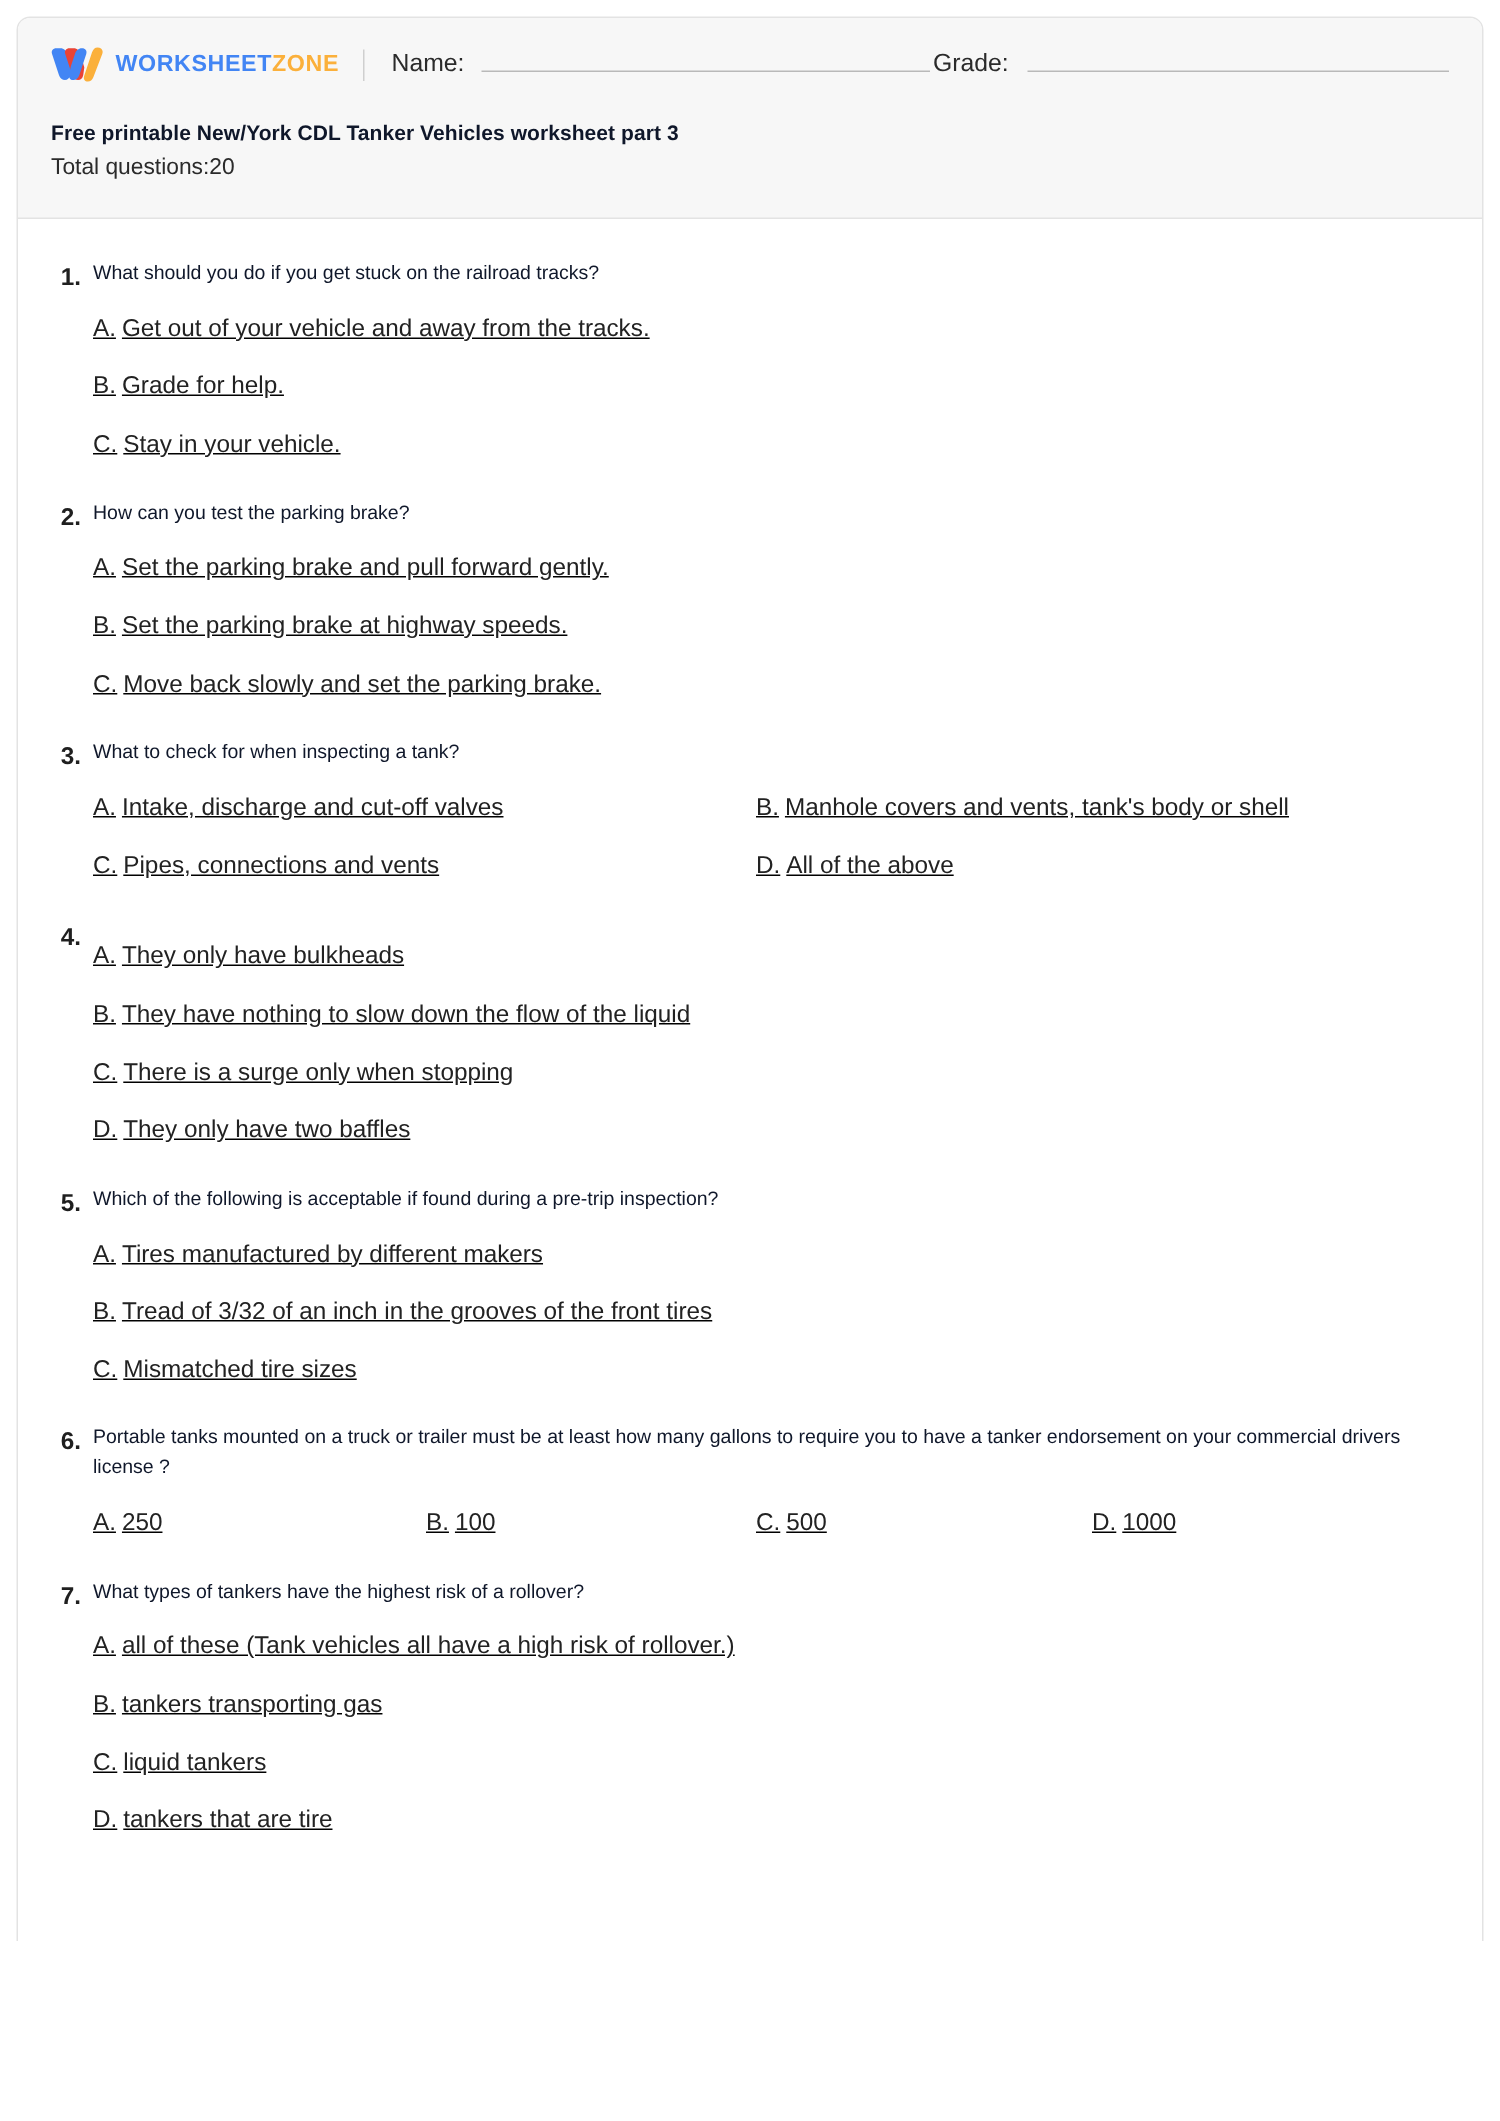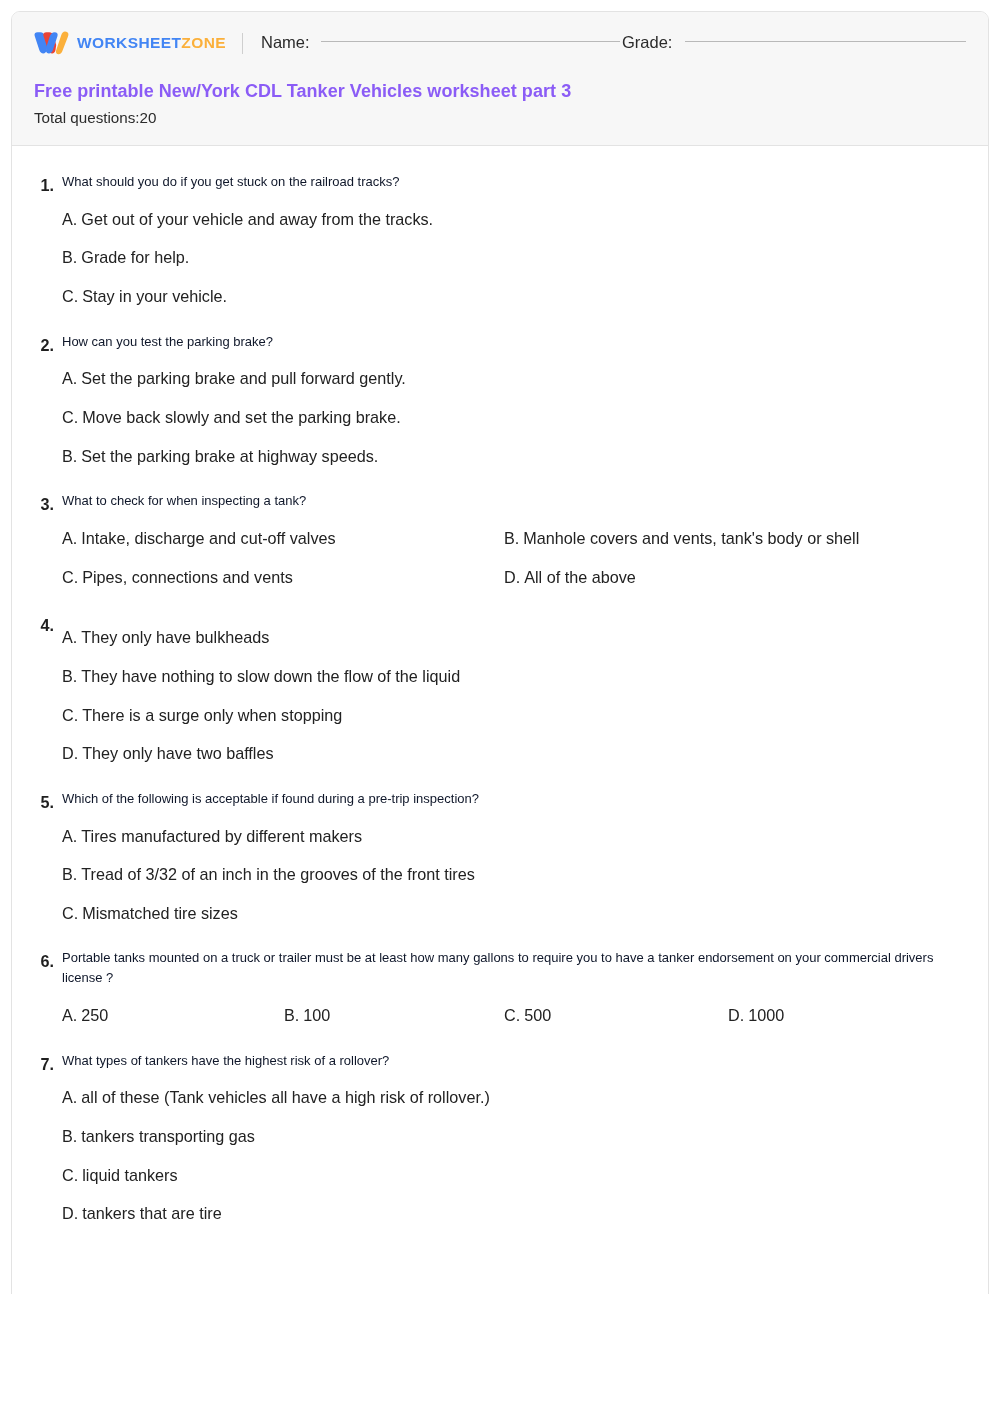--- a/index.html
+++ b/index.html
@@ -63,21 +63,21 @@
 
   .hdr-sep {
     width: 1px;
     height: 21px;
     background: #cfcfcf;
     margin: 0 18px 0 16px;
     flex: 0 0 auto;
   }
   .field {
     display: flex;
-    align-items: center;
+    align-items: flex-end;
     flex: 1 1 auto;
     min-width: 0;
   }
   .field-label {
     font-size: 16.5px;
     color: #2b2b2b;
     white-space: nowrap;
     line-height: 1;
     padding-bottom: 1px;
   }
@@ -87,23 +87,23 @@
     background: #b9b9b9;
     margin: 0 0 4px 11px;
   }
   .field.grade { flex: 0 0 344px; margin-left: 2px; }
   .field.grade .field-line { margin-left: 13px; }
 
   .hdr-meta {
     padding: 4px 22px 0 22px;
   }
   .wtitle {
-    font-size: 18px;
+    font-size: 14px;
     font-weight: 700;
-    color: #8b5cf6;
+    color: #0f172a;
     line-height: 1.5;
     letter-spacing: 0.05px;
   }
   .wcount {
     font-size: 15.2px;
     font-weight: 400;
     color: #2b2b2b;
     line-height: 1.55;
     margin-top: 1px;
   }
@@ -131,20 +131,21 @@
   .q-text {
     font-size: 13px;
     color: #0f172a;
     line-height: 1.52;
     margin-bottom: 2px;
   }
   .opts {
     display: grid;
     gap: 0px 0px;
     padding-top: 6px;
+    text-decoration: underline;
   }
   .opts.c1 { grid-template-columns: 1fr; }
   .opts.c2 { grid-template-columns: 442px 1fr; }
   .opts.c4 { grid-template-columns: 222px 220px 224px 1fr; }
   .opt {
     font-size: 16.2px;
     color: #222222;
     line-height: 1.52;
     padding: 7px 0 7px 0;
     white-space: nowrap;
@@ -241,22 +242,22 @@
               <div class="opt"><span class="letter">C.</span><span>Stay in your vehicle.</span></div>
             </div>
           </div>
         </div>
         <div class="q">
           <div class="q-num">2.</div>
           <div class="q-main">
             <div class="q-text">How can you test the parking brake?</div>
             <div class="opts c1">
               <div class="opt"><span class="letter">A.</span><span>Set the parking brake and pull forward gently.</span></div>
+              <div class="opt"><span class="letter">B.</span><span>Set the parking brake at highway speeds.</span></div>
               <div class="opt"><span class="letter">C.</span><span>Move back slowly and set the parking brake.</span></div>
-              <div class="opt"><span class="letter">B.</span><span>Set the parking brake at highway speeds.</span></div>
             </div>
           </div>
         </div>
         <div class="q">
           <div class="q-num">3.</div>
           <div class="q-main">
             <div class="q-text">What to check for when inspecting a tank?</div>
             <div class="opts c2">
               <div class="opt"><span class="letter">A.</span><span>Intake, discharge and cut-off valves</span></div>
               <div class="opt"><span class="letter">B.</span><span>Manhole covers and vents, tank's body or shell</span></div>

